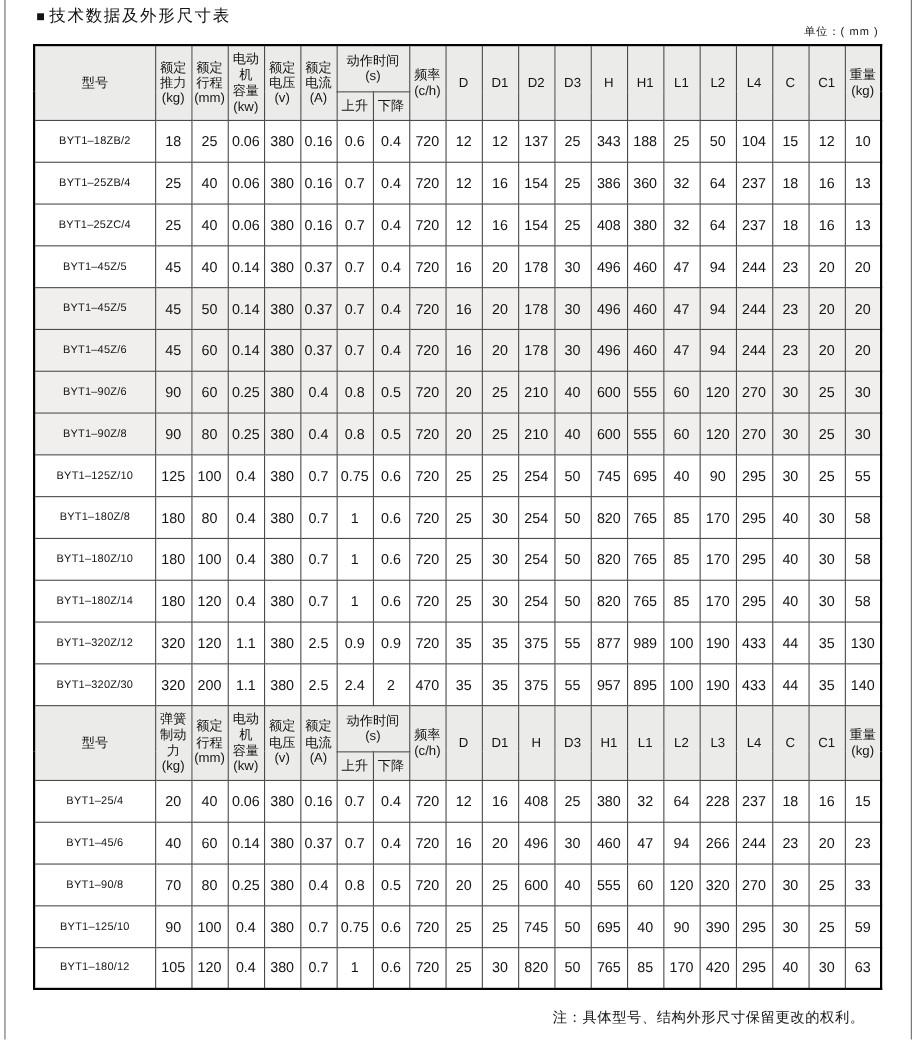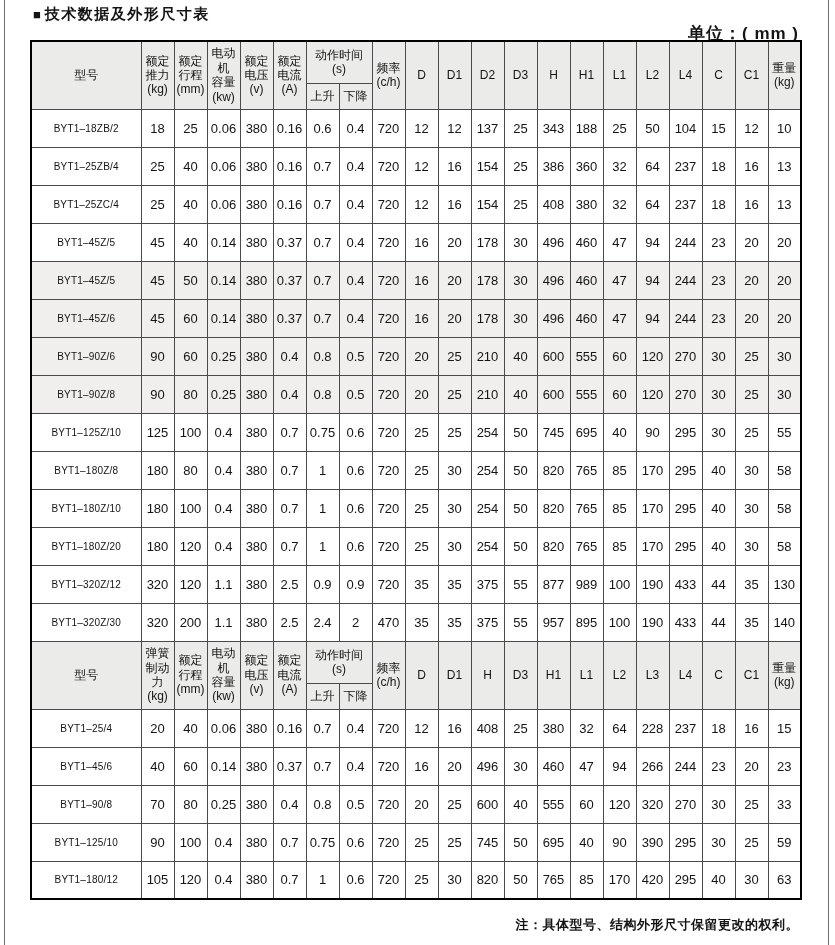--- a/index.html
+++ b/index.html
@@ -7,27 +7,27 @@
     width:835px; height:945px; position:relative; background:#ffffff;
     font-family:"Liberation Sans","DejaVu Sans",sans-serif;
     color:#141414; overflow:hidden;
   }
   .page-border { position:absolute; top:0; bottom:0; width:1px; background:#6b6b6b; }
   .page-border.left  { left:4px; }
   .page-border.right { left:828px; }
 
   .doc-title {
     position:absolute; left:33px; top:5px;
-    font-size:15px; font-weight:bold; letter-spacing:1.5px; white-space:nowrap;
+    font-size:15px; font-weight:normal; letter-spacing:1.5px; white-space:nowrap;
   }
   .doc-title .bullet { font-size:13px; margin-right:4px; letter-spacing:0; }
 
   .unit-label {
     position:absolute; top:22px; right:36px;
-    font-size:17px; font-weight:bold; letter-spacing:1px;
+    font-size:10px; font-weight:normal; letter-spacing:1px;
   }
 
   table.spec {
     position:absolute; left:30px; top:40px; width:770px;
     border-collapse:collapse; table-layout:fixed;
     border:2px solid #000;
   }
   .spec th, .spec td {
     border:1px solid #4a4a4a;
     text-align:center; vertical-align:middle;
@@ -38,22 +38,22 @@
     font-size:12px; line-height:1.2; white-space:pre-line;
   }
   .spec tr.head-top    { height:42px; }
   .spec tr.head-sub    { height:26px; }
   .spec tr.data-row    { height:38px; }
   .spec td { font-size:13px; background:#ffffff; }
   .spec tr.shaded td   { background:#f0efed; }
   .spec td.model { font-size:10px; letter-spacing:0.2px; }
 
   .foot-note {
-    position:absolute; top:916px; right:36px;
-    font-size:13px; font-weight:bold; letter-spacing:0.5px; white-space:nowrap;
+    position:absolute; top:916px; right:49px;
+    font-size:13px; font-weight:normal; letter-spacing:0.5px; white-space:nowrap;
   }
 </style>
 </head>
 <body>
 
 <div class="page-border left"></div>
 <div class="page-border right"></div>
 
 <div class="doc-title">
   <span class="bullet">■</span><span>技术数据及外形尺寸表</span>
@@ -372,21 +372,21 @@
         <td>820</td>
         <td>765</td>
         <td>85</td>
         <td>170</td>
         <td>295</td>
         <td>40</td>
         <td>30</td>
         <td>58</td>
       </tr>
       <tr class="data-row">
-        <td class="model">BYT1–180Z/20</td>
+        <td class="model">BYT1–180Z/14</td>
         <td>180</td>
         <td>120</td>
         <td>0.4</td>
         <td>380</td>
         <td>0.7</td>
         <td>1</td>
         <td>0.6</td>
         <td>720</td>
         <td>25</td>
         <td>30</td>

